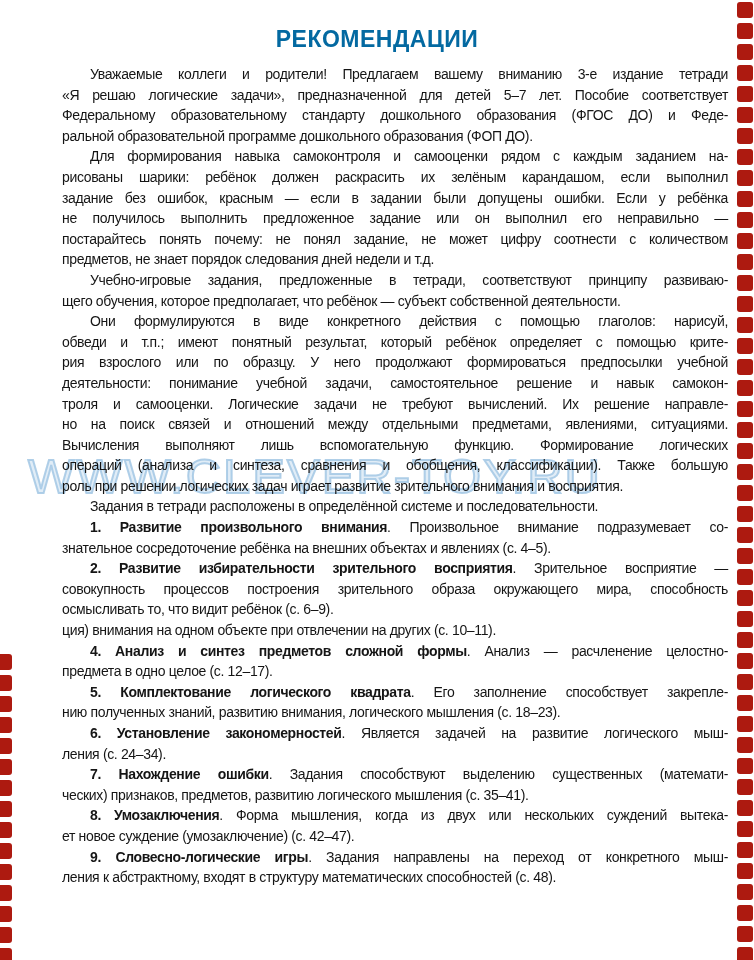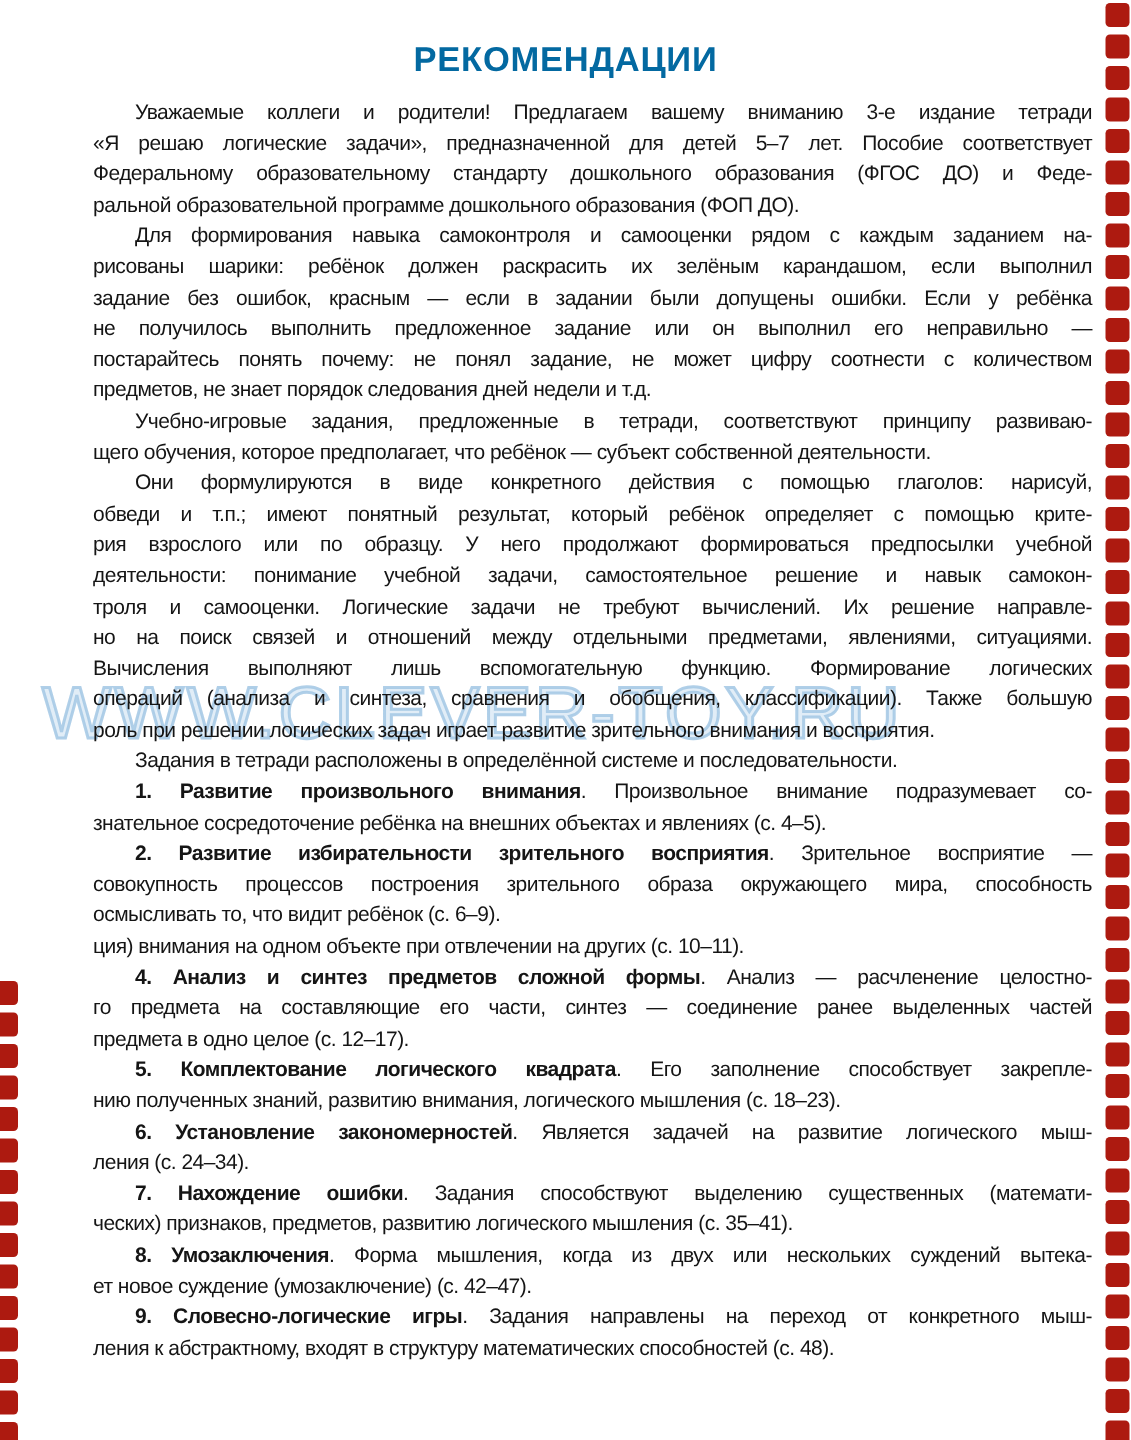--- a/index.html
+++ b/index.html
@@ -123,21 +123,20 @@
       <div class="para">
         <div class="line first"><b>2. Развитие избирательности зрительного восприятия</b>. Зрительное восприятие —</div>
         <div class="line">совокупность процессов построения зрительного образа окружающего мира, способность</div>
         <div class="line last">осмысливать то, что видит ребёнок (с. 6–9).</div>
       </div>
       <div class="para">
         <div class="line last">ция) внимания на одном объекте при отвлечении на других (с. 10–11).</div>
       </div>
       <div class="para">
         <div class="line first"><b>4. Анализ и синтез предметов сложной формы</b>. Анализ — расчленение целостно-</div>
-        <div class="line">го предмета на составляющие его части, синтез — соединение ранее выделенных частей</div>
         <div class="line last">предмета в одно целое (с. 12–17).</div>
       </div>
       <div class="para">
         <div class="line first"><b>5. Комплектование логического квадрата</b>. Его заполнение способствует закрепле-</div>
         <div class="line last">нию полученных знаний, развитию внимания, логического мышления (с. 18–23).</div>
       </div>
       <div class="para">
         <div class="line first"><b>6. Установление закономерностей</b>. Является задачей на развитие логического мыш-</div>
         <div class="line last">ления (с. 24–34).</div>
       </div>

